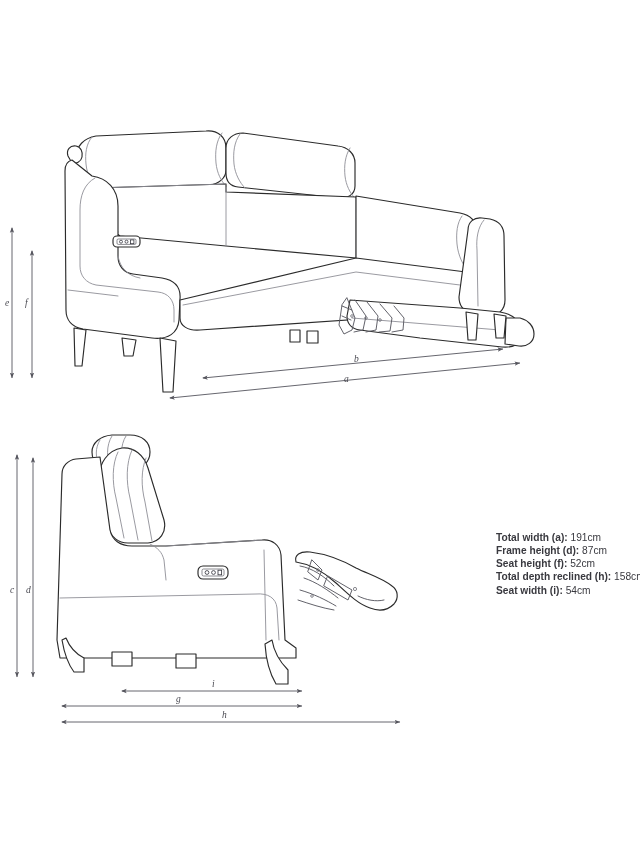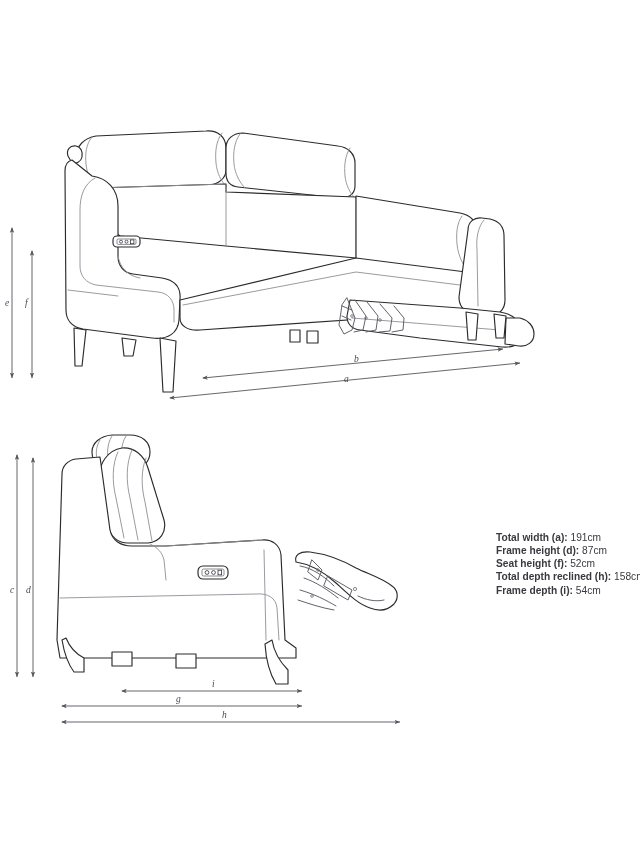--- a/index.html
+++ b/index.html
@@ -406,18 +406,18 @@
     </div>
     <div class="spec-row">
       <span class="spec-label">Seat height (f):</span>
       <span class="spec-value">52cm</span>
     </div>
     <div class="spec-row">
       <span class="spec-label">Total depth reclined (h):</span>
       <span class="spec-value">158cm</span>
     </div>
     <div class="spec-row">
-      <span class="spec-label">Frame depth (i):</span>
+      <span class="spec-label">Seat width (i):</span>
       <span class="spec-value">54cm</span>
     </div>
   </div>
 
 </div>
 
 </body></html>

